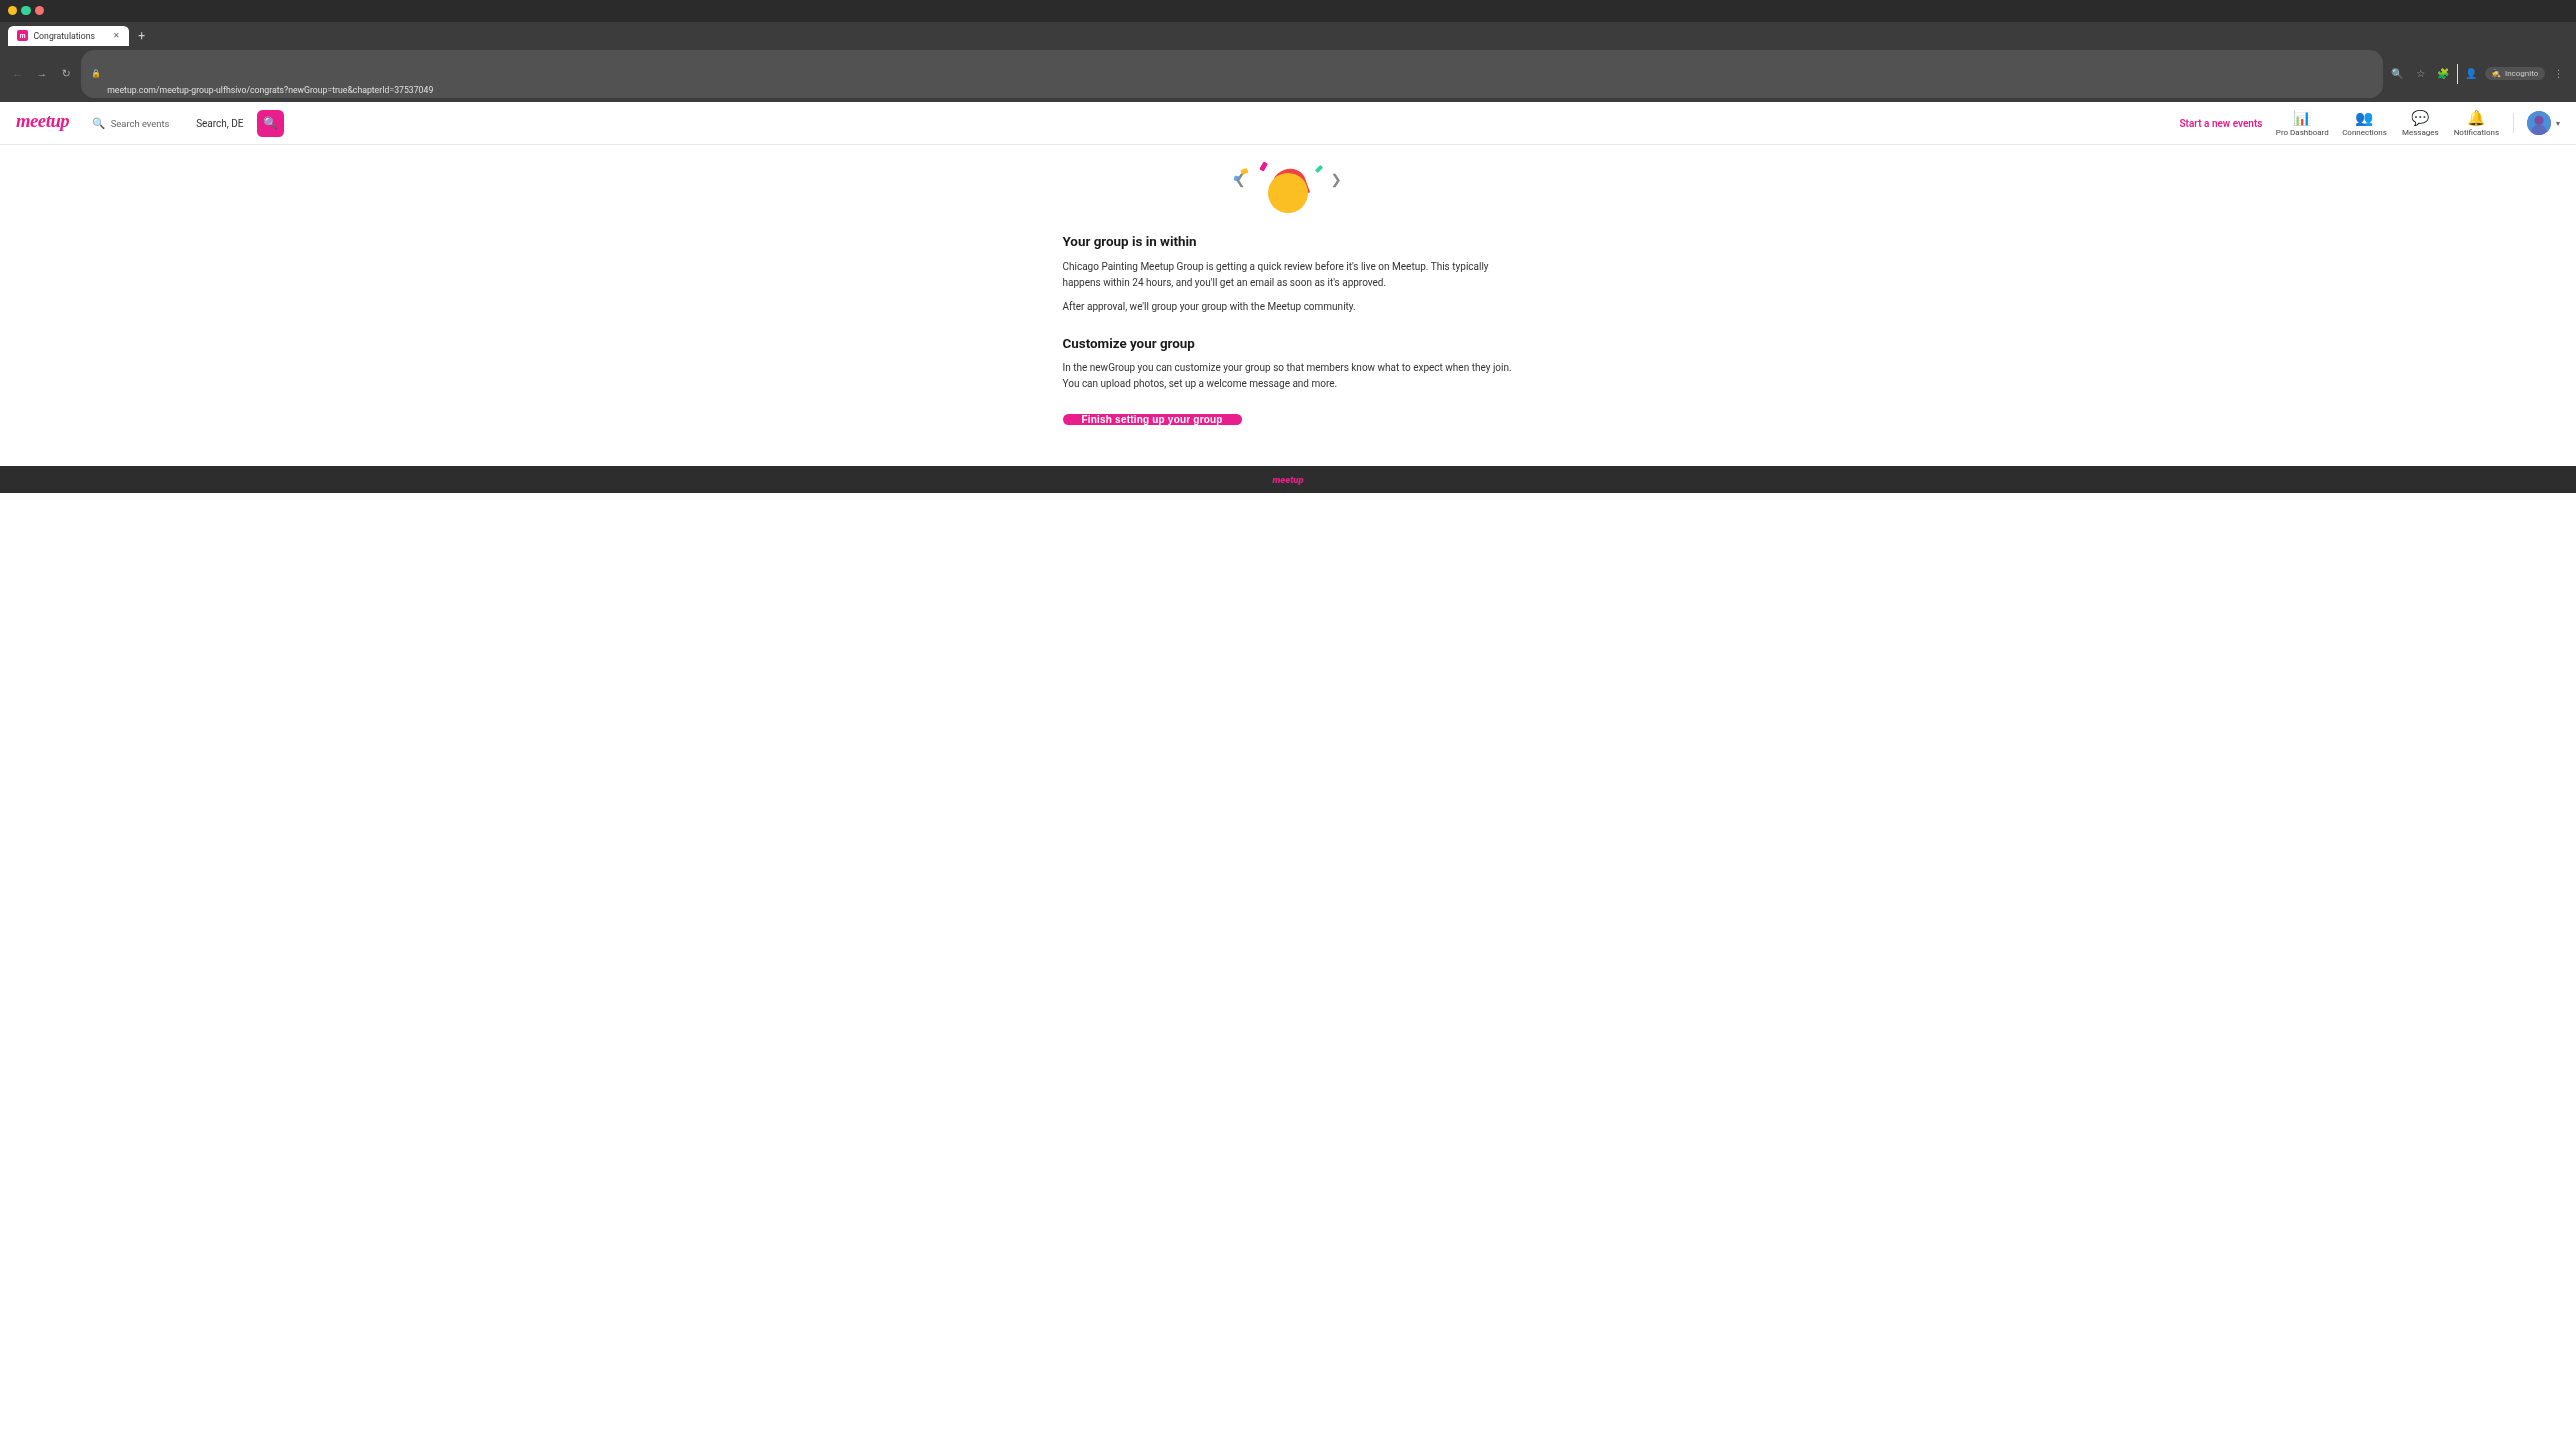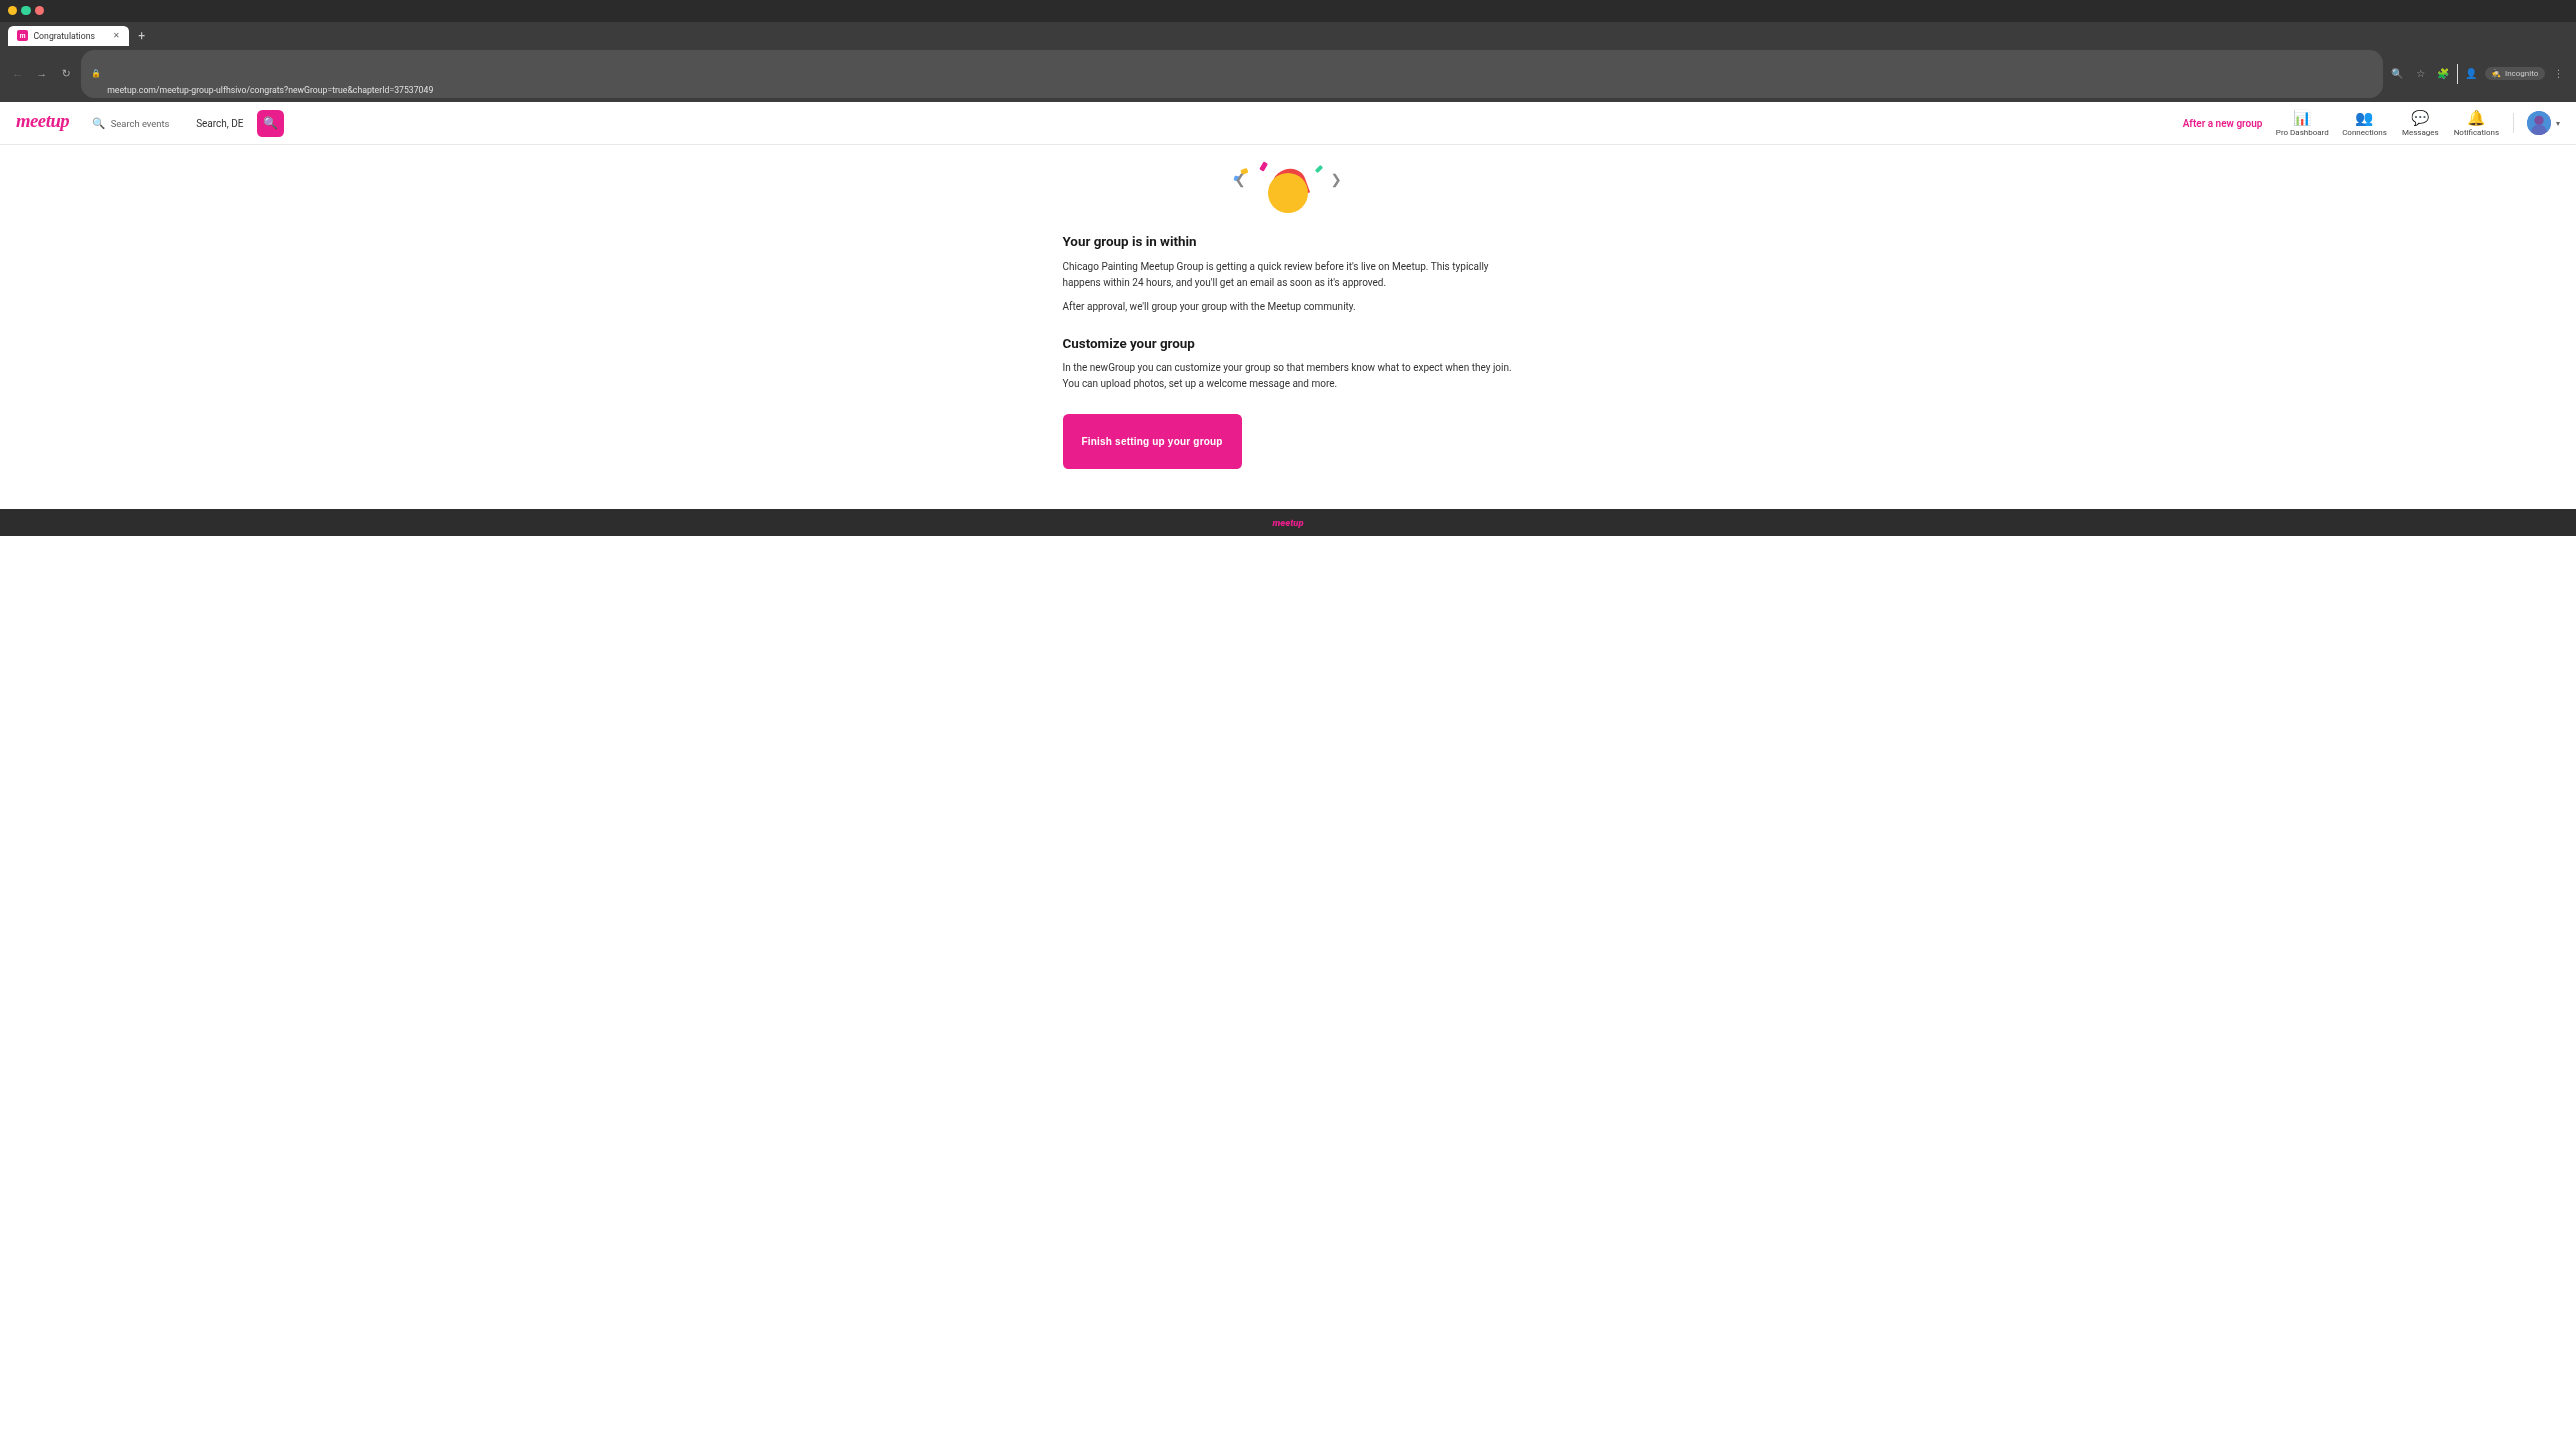--- a/index.html
+++ b/index.html
@@ -260,21 +260,21 @@
       color: #333;
       margin-bottom: 8px;
     }
 
     .finish-btn {
       display: inline-block;
       background: #e91e8c;
       color: white;
       border: none;
       border-radius: 5.4px;
-      padding: 22px 19px;
+      padding: 0 19px;
       font-size: 10px;
       font-weight: 700;
       cursor: pointer;
       margin-top: 13.4px;
       letter-spacing: 0.2px;
     }
 
     
     .footer-dark {
       background: #2d2d2d;
@@ -349,21 +349,21 @@
     </div>
 
     <span class="location-display">Search, DE</span>
 
     <button class="search-btn-pink">
       <span>🔍</span>
     </button>
 
     <div class="nav-spacer"></div>
 
-    <a class="start-new-group-link">After a new group</a>
+    <a class="start-new-group-link">Start a new events</a>
 
     <div class="nav-icon-item">
       <span class="nav-icon">📊</span>
       <span class="nav-label">Pro Dashboard</span>
     </div>
 
     <div class="nav-icon-item">
       <span class="nav-icon">👥</span>
       <span class="nav-label">Connections</span>
     </div>

